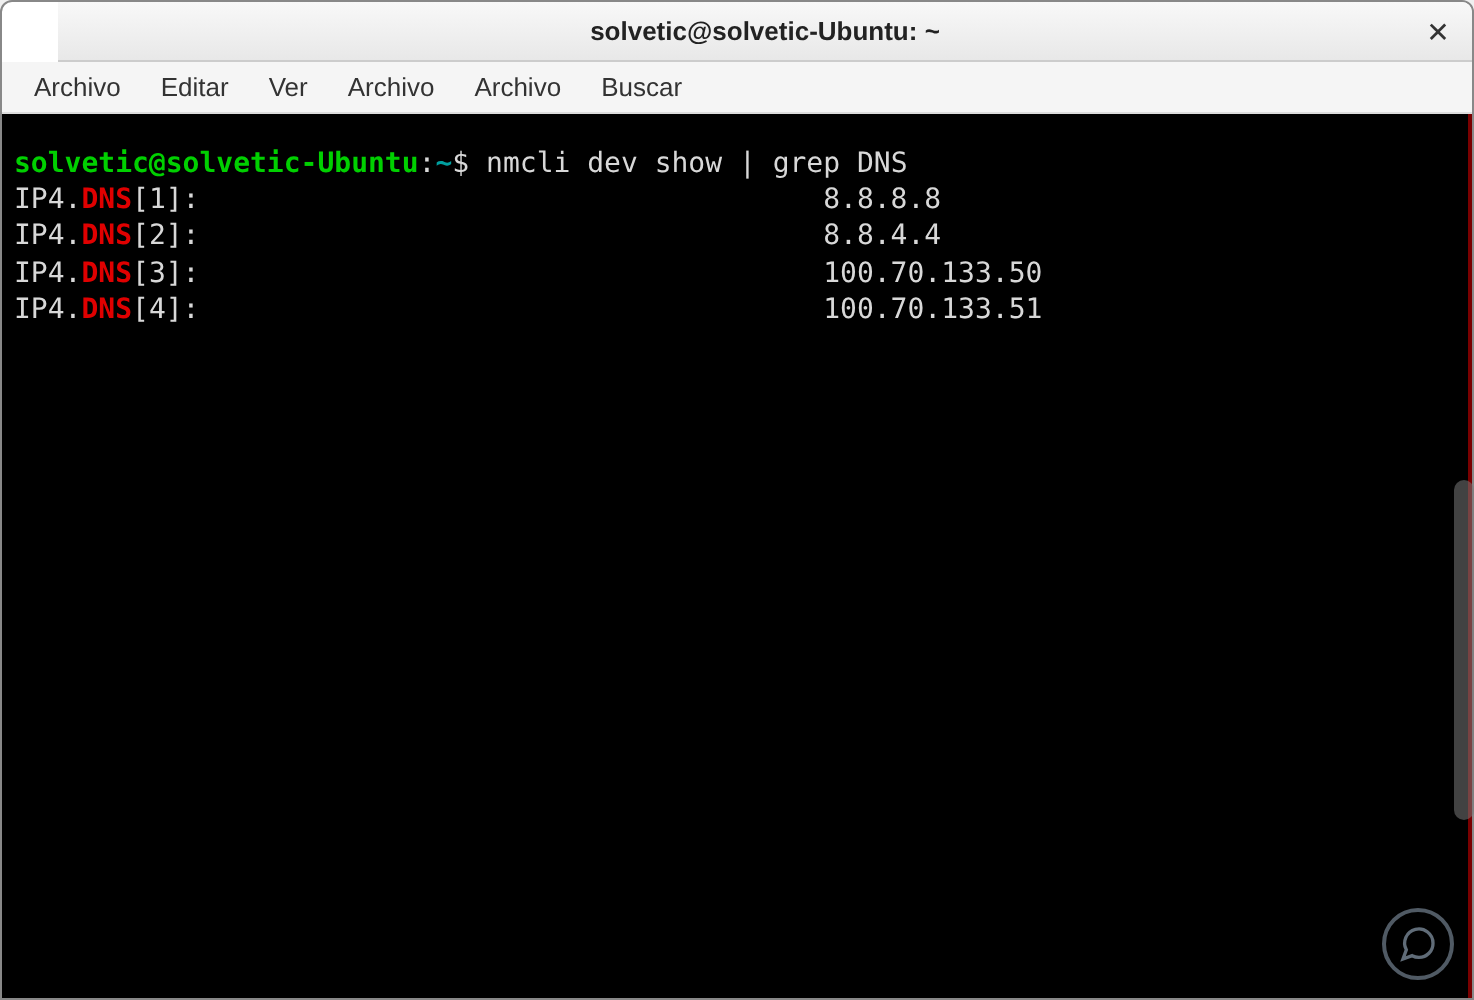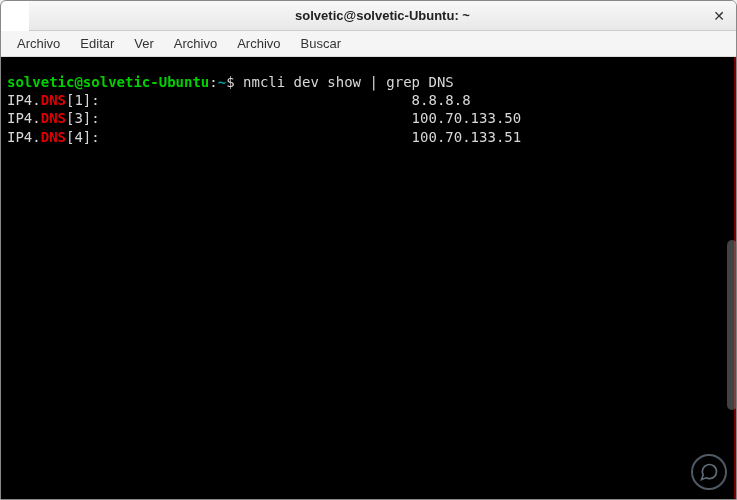--- a/index.html
+++ b/index.html
@@ -143,20 +143,21 @@
     <span class="menu-item">Ver</span>
     <span class="menu-item">Archivo</span>
     <span class="menu-item">Archivo</span>
     <span class="menu-item">Buscar</span>
   </div>
 
   <div class="terminal">
     <div class="term-line"><span class="green">solvetic@solvetic-Ubuntu</span><span class="white">:</span><span class="cyan">~</span><span class="white">$ </span><span class="white">nmcli dev show | grep DNS</span></div>
     <div id="output">
         <div class="term-line"><span class="white">IP4.</span><span class="red">DNS</span><span class="white">[1]:</span><span class="white">                                     8.8.8.8</span></div>
+        <div class="term-line"><span class="white">IP4.</span><span class="red">DNS</span><span class="white">[2]:</span><span class="white">                                     8.8.4.4</span></div>
         <div class="term-line"><span class="white">IP4.</span><span class="red">DNS</span><span class="white">[3]:</span><span class="white">                                     100.70.133.50</span></div>
         <div class="term-line"><span class="white">IP4.</span><span class="red">DNS</span><span class="white">[4]:</span><span class="white">                                     100.70.133.51</span></div>
       </div>
   </div>
 </div>
 
 <div class="scrollbar-thumb"></div>
 
 <div class="watermark">
   <svg width="20" height="20" viewBox="0 0 24 24" fill="none" stroke="currentColor" stroke-width="2">

